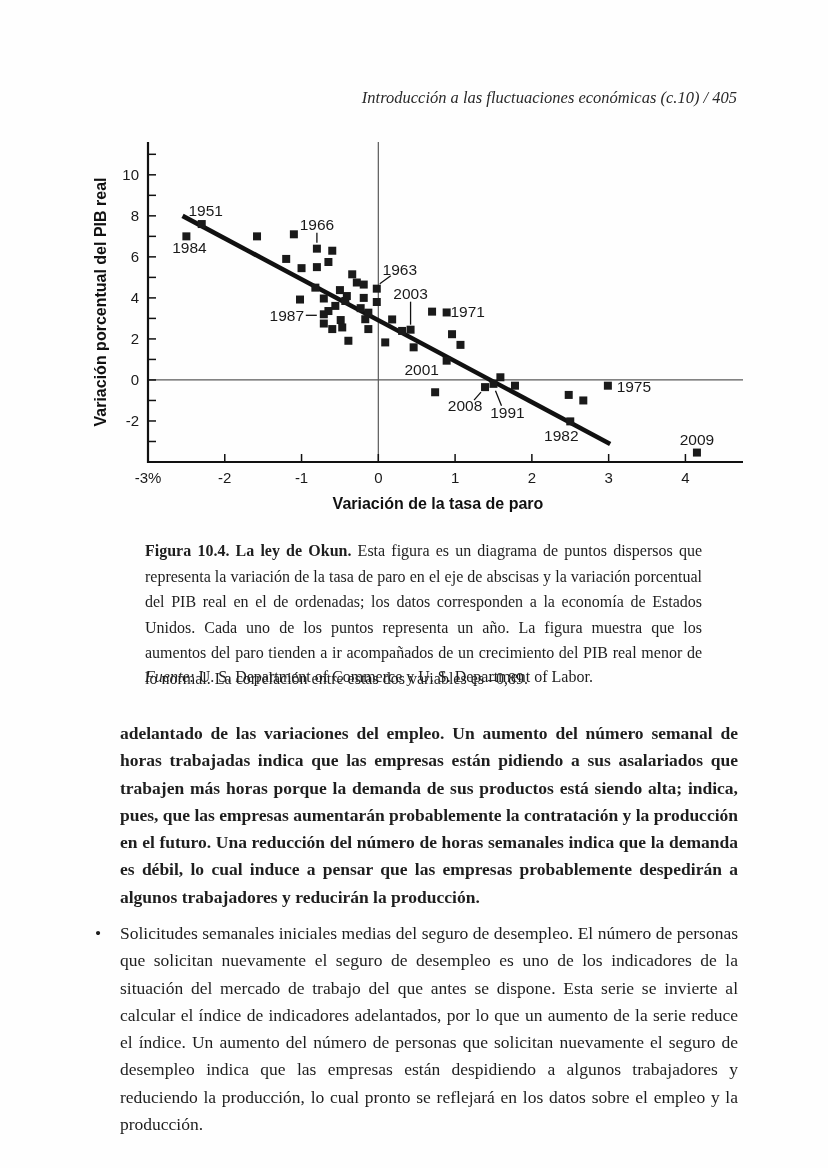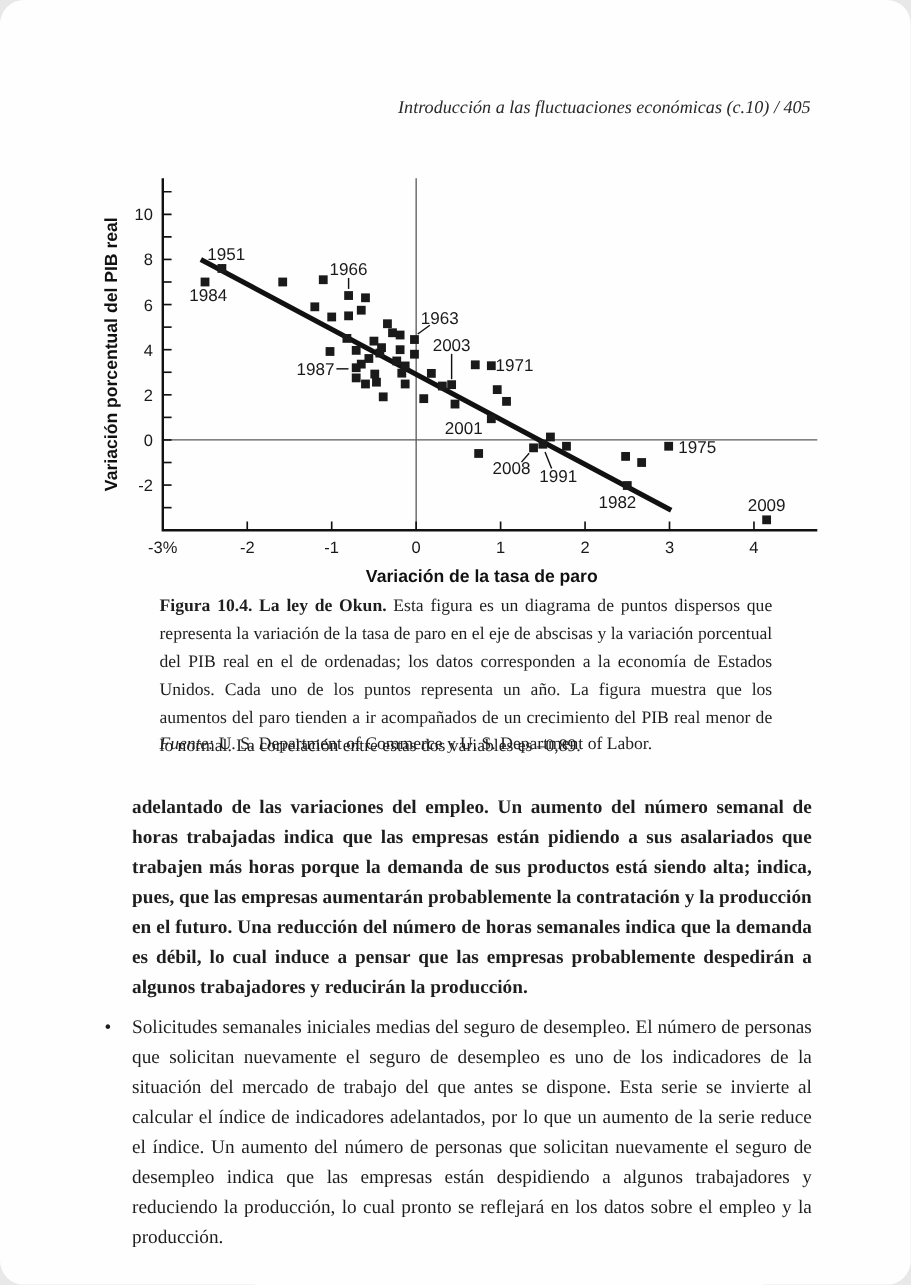--- a/index.html
+++ b/index.html
@@ -4,31 +4,30 @@
 <style>
   html,body{margin:0;padding:0;background:#e8e8e8;}
   #page{
     position:relative;
     width:828px;height:1168px;
     background:#fefefe;
     margin:0 auto;
     overflow:hidden;
     font-family:"Liberation Serif", serif;
     color:#1e1e1e;
-    border-radius:22px;
   }
   #header{
     position:absolute;
     top:88px; right:91px;
     font-style:italic;
     font-size:16.5px;
     color:#2a2a2a;
   }
   #chart-wrap{
-    position:absolute; left:90px; top:144px;
+    position:absolute; left:90px; top:124px;
     width:680px; height:390px;
   }
   svg .tick{font:15px "Liberation Sans",sans-serif; fill:#1a1a1a;}
   svg .year{font:15.5px "Liberation Sans",sans-serif; fill:#1a1a1a;}
   svg .axis-title{font:bold 16px "Liberation Sans",sans-serif; fill:#111;}
   #caption{
     position:absolute; left:145px; top:538px;
     width:557px;
     font-size:16px; line-height:25.5px;
     text-align:justify;

